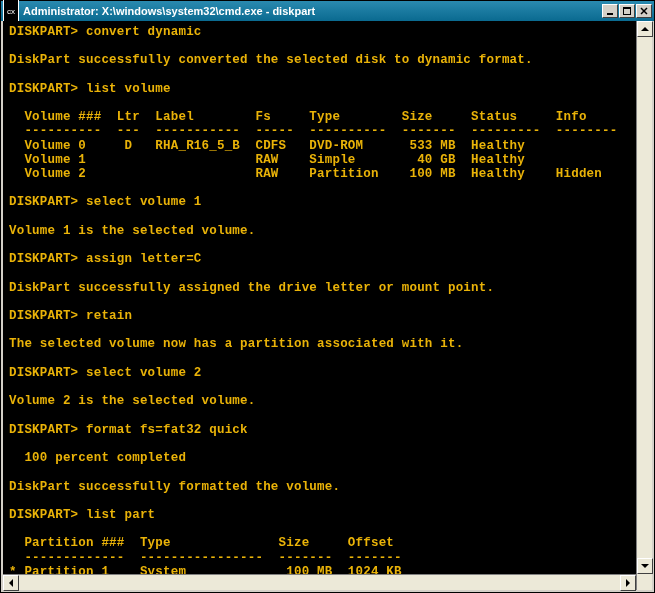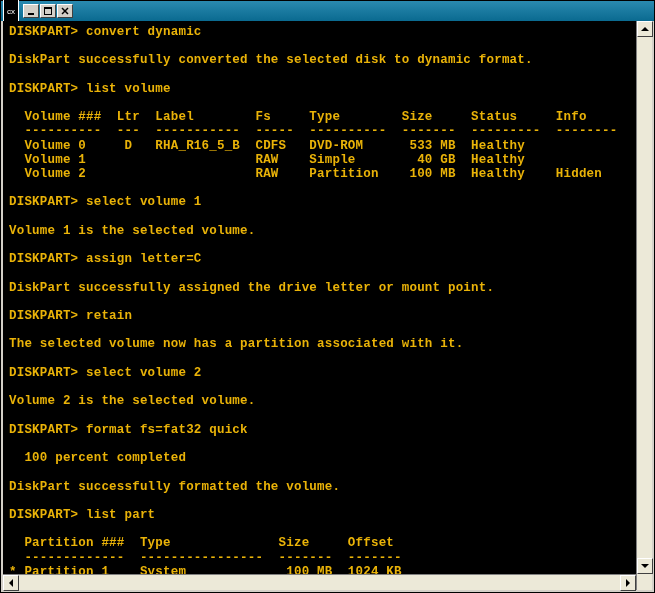--- a/index.html
+++ b/index.html
@@ -108,20 +108,21 @@
 }
 </style>
 </head>
 <body>
 
 <div class="window">
   <div class="titlebar">
     <div class="icon-box">
         <span>cx</span>
       </div>
+    <div class="title-text">Administrator: X:\windows\system32\cmd.exe - diskpart</div>
     <div class="winbtns">
       <div class="winbtn">
         <svg width="8" height="8" viewBox="0 0 8 8">
             <rect x="1" y="6" width="6" height="2" fill="#000"></rect>
           </svg>
       </div>
       <div class="winbtn">
         <svg width="8" height="8" viewBox="0 0 8 8">
             <rect x="0.5" y="0.5" width="7" height="7" fill="none" stroke="#000" stroke-width="1"></rect>
             <rect x="0" y="0" width="8" height="2" fill="#000"></rect>

